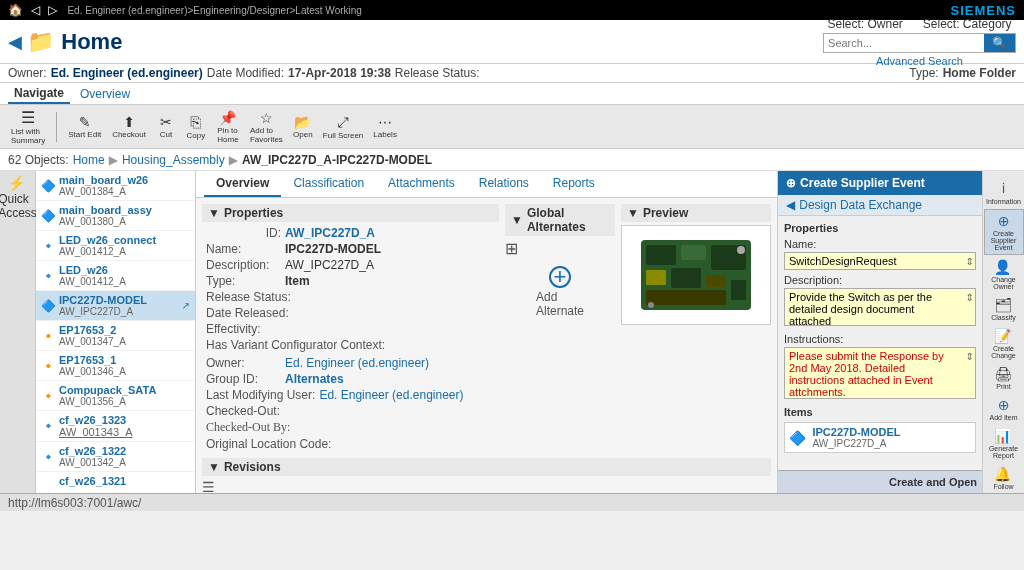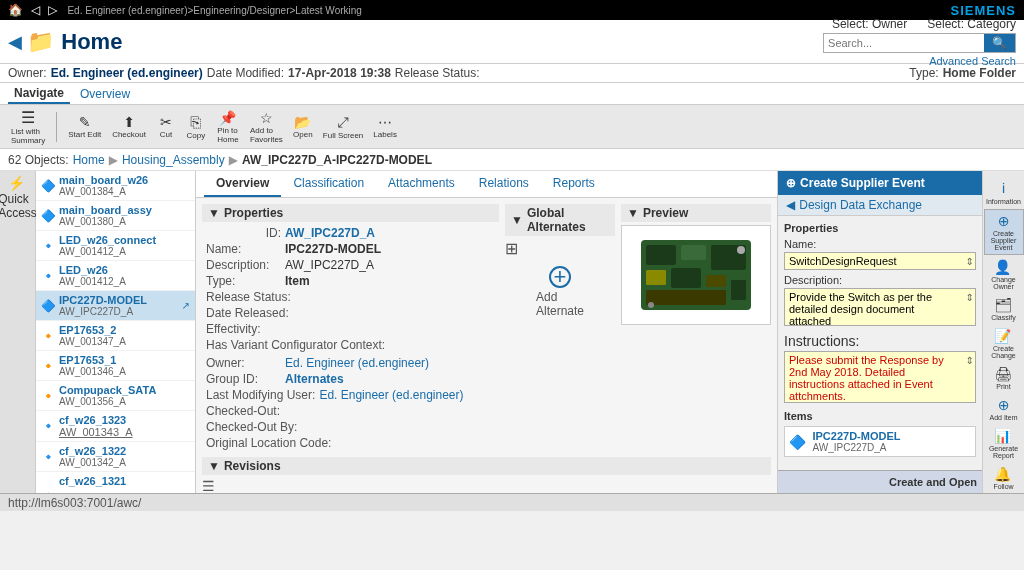--- a/index.html
+++ b/index.html
@@ -26,21 +26,21 @@
   <span class="breadcrumb">Ed. Engineer (ed.engineer)&gt;Engineering/Designer&gt;Latest Working</span>
   <span class="siemens">SIEMENS</span>
 </div>
 
 <div style="display:flex; background:#fff; border-bottom:1px solid #ccc; padding: 3px 8px; align-items:center; justify-content:space-between; height:44px;">
   <div style="display:flex; align-items:center; gap:6px;">
     <span style="font-size:18px; color:#1a6ca8; cursor:pointer;">◀</span>
     <span style="font-size:22px; color:#c8a020;">📁</span>
     <span style="font-size:22px; font-weight:bold; color:#003366;">Home</span>
   </div>
-  <div style="display:flex; flex-direction:column; align-items:flex-end; gap:2px;">
+  <div style="display:flex; flex-direction:column; align-items:center; gap:2px;">
     <div style="display:flex; gap:20px; font-size:11px; color:#333;">
       <span>Select: Owner</span>
       <span>Select: Category</span>
     </div>
     <div style="display:flex; border:1px solid #aaa;">
       <input style="width: 160px; border: none; outline: none; padding: 2px 4px; font-size: 11px;" placeholder="Search...">
       <button style="background:#1a6ca8; color:#fff; border:none; padding:2px 8px; cursor:pointer;">🔍</button>
     </div>
     <span style="font-size:11px; color:#1a6ca8; cursor:pointer;">Advanced Search</span>
   </div>
@@ -263,21 +263,21 @@
           <span style="color:#1a6ca8;font-weight:bold;">Alternates</span>
         </div>
         <div style="display:flex;gap:4px;padding:1px 4px;font-size:11px;">
           <span style="color:#555;min-width:75px;">Last Modifying User:</span>
           <span style="color:#1a6ca8;">Ed. Engineer (ed.engineer)</span>
         </div>
         <div style="display:flex;gap:4px;padding:1px 4px;font-size:11px;">
           <span style="color:#555;min-width:75px;">Checked-Out:</span>
         </div>
         <div style="display:flex;gap:4px;padding:1px 4px;font-size:11px;">
-          <span style="color:#555;min-width:75px;">Checked-Out By:</span>
+          <span style="color:#555;min-width:75px;font-family:Liberation Serif, serif;">Checked-Out By:</span>
         </div>
         <div style="display:flex;gap:4px;padding:1px 4px;font-size:11px;">
           <span style="color:#555;min-width:75px;">Original Location Code:</span>
         </div>
       </div>
 
       <div style="width:110px;">
         <div style="font-size:11px;font-weight:bold;color:#333;background:#e8e8e8;padding:2px 6px;display:flex;align-items:center;gap:4px;margin-bottom:3px;">
           <span>▼</span>
           <span>Global Alternates</span>
@@ -338,21 +338,21 @@
       <div style="font-size:11px;color:#333;margin-bottom:2px;">Name:</div>
       <div style="position:relative;margin-bottom:4px;">
         <input style="width: 100%; border: 1px solid rgb(170, 170, 170); background: rgb(255, 255, 204); padding: 2px 20px 2px 4px; font-size: 11px;" value="SwitchDesignRequest" readonly="">
         <span style="position:absolute;right:2px;top:50%;transform:translateY(-50%);font-size:10px;color:#666;">⇕</span>
       </div>
       <div style="font-size:11px;color:#333;margin-bottom:2px;">Description:</div>
       <div style="position:relative;margin-bottom:4px;">
         <textarea style="width: 100%; border: 1px solid rgb(170, 170, 170); background: rgb(255, 255, 204); padding: 2px 20px 2px 4px; font-size: 11px; resize: none; height: 38px;">Provide the Switch as per the detailed design document attached</textarea>
         <span style="position:absolute;right:2px;top:4px;font-size:10px;color:#666;">⇕</span>
       </div>
-      <div style="font-size:14px;color:#333;margin-bottom:2px;">Instructions:</div>
+      <div style="font-size:11px;color:#333;margin-bottom:2px;">Instructions:</div>
       <div style="position:relative;margin-bottom:4px;">
         <textarea style="width: 100%; border: 1px solid rgb(170, 170, 170); background: rgb(255, 255, 204); padding: 2px 20px 2px 4px; font-size: 11px; resize: none; height: 52px; color: rgb(204, 0, 0);">Please submit the Response by 2nd May 2018. Detailed instructions attached in Event attchments.</textarea>
         <span style="position:absolute;right:2px;top:4px;font-size:10px;color:#666;">⇕</span>
       </div>
       <div>
         <div style="font-size:11px;font-weight:bold;color:#333;margin-bottom:4px;">Items</div>
         <div style="display:flex;align-items:center;gap:6px;border:1px solid #ccc;background:#fff;padding:3px 4px;">
           <span style="font-size:14px;color:#555;">🔷</span>
           <div>
             <div style="font-size:11px;color:#1a6ca8;font-weight:bold;">IPC227D-MODEL</div>

